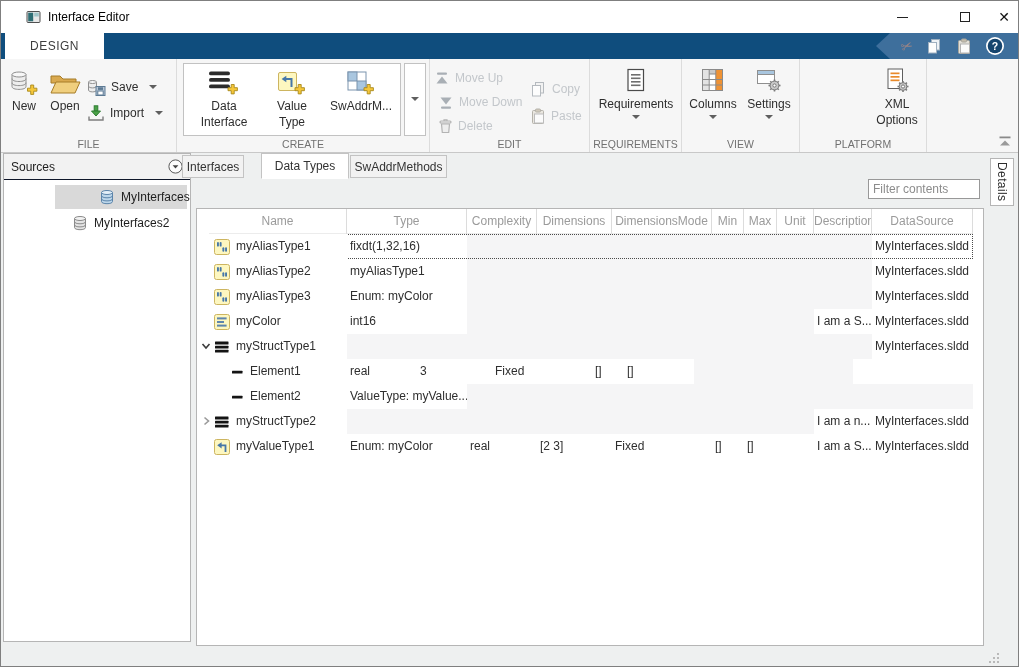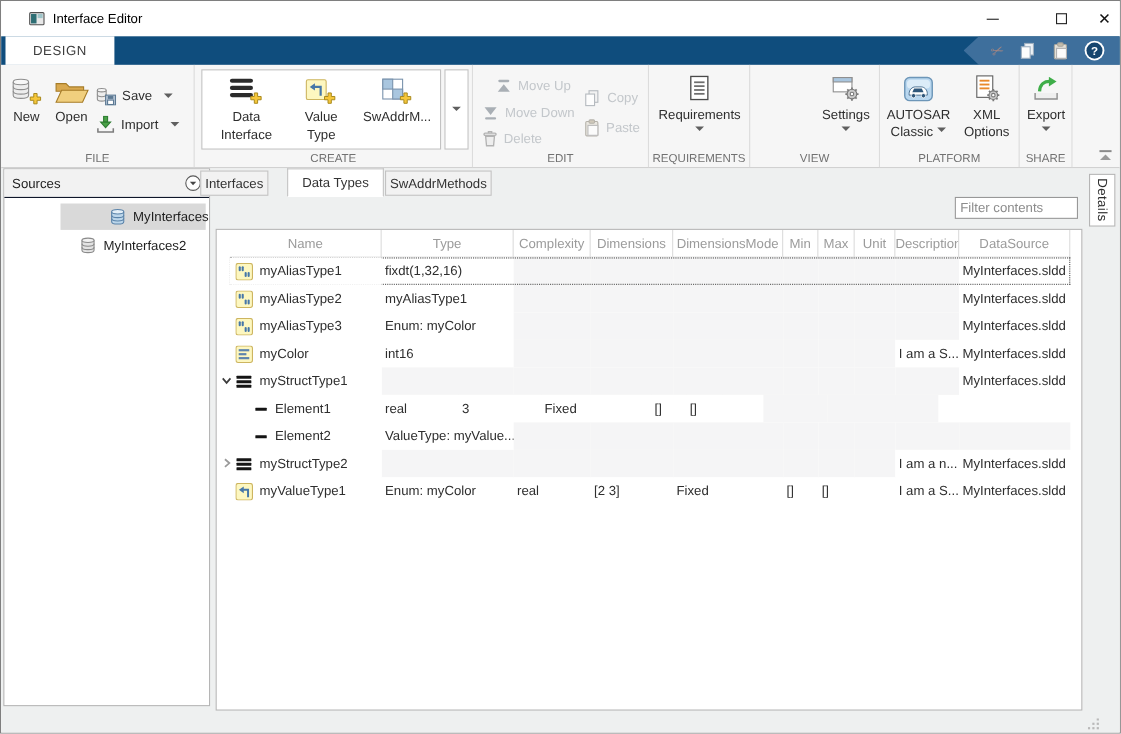--- a/index.html
+++ b/index.html
@@ -247,21 +247,21 @@
           <span class="lbl">SwAddrM...</span>
         </div>
       </div>
       <div class="create-caret">
           <span class="crt"></span>
         </div>
       <div class="sec-label">CREATE</div>
     </div>
 
     <div class="tb-section" style="left:429px;width:160px">
-      <div class="smallbtn dis" style="left:20px;top:9px">
+      <div class="smallbtn dis" style="left:4px;top:9px">
         <span>
             <svg width="16" height="15" viewBox="0 0 16 15">
               <g fill="#a9afb5">
                 <rect x="3" y="1.5" width="10" height="2.2" rx="1"></rect>
                 <path d="M8 5.5 L2.5 12.5 h11 z"></path>
               </g>
             </svg>
           </span>
         <span class="lbl">Move Up</span>
       </div>
@@ -323,20 +323,34 @@
               </g>
             </svg>
           </span>
         <span class="lbl">Requirements</span>
         <span class="crt"></span>
       </div>
       <div class="sec-label">REQUIREMENTS</div>
     </div>
 
     <div class="tb-section" style="left:681px;width:118px">
+      <div class="bigbtn" style="left:4px;width:54px">
+        <span class="iconbox" style="height:30px">
+            <svg width="28" height="28" viewBox="0 0 28 28">
+              <rect x="3.5" y="2.5" width="20" height="21" fill="#fff" stroke="#8a8a8a"></rect>
+              <rect x="3.5" y="2.5" width="20" height="4.5" fill="#c9c9c9" stroke="#8a8a8a"></rect>
+              <rect x="16.8" y="2.5" width="6.7" height="21" fill="#ef9234" stroke="#8a8a8a"></rect>
+              <rect x="3.5" y="2.5" width="6.7" height="21" fill="#e3e3e3" stroke="#8a8a8a"></rect>
+              <line x1="3.5" y1="12.5" x2="23.5" y2="12.5" stroke="#8a8a8a"></line>
+              <line x1="3.5" y1="18" x2="23.5" y2="18" stroke="#8a8a8a"></line>
+            </svg>
+          </span>
+        <span class="lbl">Columns</span>
+        <span class="crt"></span>
+      </div>
       <div class="bigbtn" style="left:62px;width:50px">
         <span class="iconbox" style="height:30px">
             <svg width="28" height="28" viewBox="0 0 28 28">
               <rect x="2.5" y="3.5" width="17" height="13" fill="#fff" stroke="#8f8f8f"></rect>
               <rect x="2.5" y="3.5" width="17" height="4" fill="#a9c6df" stroke="#8f8f8f"></rect>
               <g stroke="#7a7a7a" stroke-width="1.6">
                 <line x1="19.5" y1="12.5" x2="19.5" y2="24.5" transform="rotate(0 19.5 18.5)"></line>
                 <line x1="19.5" y1="12.5" x2="19.5" y2="24.5" transform="rotate(45 19.5 18.5)"></line>
                 <line x1="19.5" y1="12.5" x2="19.5" y2="24.5" transform="rotate(90 19.5 18.5)"></line>
                 <line x1="19.5" y1="12.5" x2="19.5" y2="24.5" transform="rotate(135 19.5 18.5)"></line>
@@ -345,37 +359,20 @@
               <circle cx="19.5" cy="18.5" r="1.6" fill="#fff" stroke="#7a7a7a"></circle>
             </svg>
           </span>
         <span class="lbl">Settings</span>
         <span class="crt"></span>
       </div>
       <div class="sec-label">VIEW</div>
     </div>
 
     <div class="tb-section" style="left:799px;width:127px">
-      <div class="bigbtn" style="left:2px;width:66px">
-        <span class="iconbox" style="height:30px">
-            <svg width="28" height="26" viewBox="0 0 28 26">
-              <rect x="1.5" y="1.5" width="25" height="21" rx="4.5" fill="#b9d7ef" stroke="#6d96b8" stroke-width="1.3"></rect>
-              <rect x="3.5" y="3.5" width="21" height="8" rx="3.5" fill="#dcecf8"></rect>
-              <path d="M5.5 16 c0-3.4 2.8-6 5.5-6 h5.5 c2.8 0 5.5 2.6 5.5 6 v1.5 h-16.5 z" fill="#fff" stroke="#3f6587" stroke-width="0.8"></path>
-              <path d="M10 11.5 h7 l1.6 3.4 h-10.2 z" fill="#2f577a"></path>
-              <circle cx="9.5" cy="18" r="2" fill="#2f577a" stroke="#fff" stroke-width="0.7"></circle>
-              <circle cx="18.5" cy="18" r="2" fill="#2f577a" stroke="#fff" stroke-width="0.7"></circle>
-            </svg>
-          </span>
-        <span class="lbl">AUTOSAR</span>
-        <span class="autosar-line2">
-          <span class="lbl">Classic</span>
-          <span class="crt" style="margin-top:0"></span>
-        </span>
-      </div>
       <div class="bigbtn" style="left:72px;width:50px">
         <span class="iconbox" style="height:30px">
             <svg width="28" height="28" viewBox="0 0 28 28">
               <rect x="5" y="2" width="14.5" height="19.5" fill="#fff" stroke="#5f5f5f"></rect>
               <g fill="#e98a2b">
                 <rect x="7.5" y="5.5" width="9" height="1.7"></rect>
                 <rect x="7.5" y="9" width="9" height="1.7"></rect>
                 <rect x="7.5" y="12.5" width="9" height="1.7"></rect>
               </g>
               <g stroke="#7a7a7a" stroke-width="1.6">
@@ -387,34 +384,20 @@
               <circle cx="20" cy="19.5" r="3.9" fill="#c9c9c9" stroke="#7a7a7a"></circle>
               <circle cx="20" cy="19.5" r="1.6" fill="#fff" stroke="#7a7a7a"></circle>
             </svg>
           </span>
         <span class="lbl">XML</span>
         <span class="lbl">Options</span>
       </div>
       <div class="sec-label">PLATFORM</div>
     </div>
 
-    <div class="tb-section" style="left:926px;width:48px">
-      <div class="bigbtn" style="left:2px;width:44px">
-        <span class="iconbox" style="height:30px">
-            <svg width="28" height="28" viewBox="0 0 28 28">
-              <path d="M4 17.5 v5.5 h20 v-5.5" fill="#efefef" stroke="#8f8f8f" stroke-width="1.3"></path>
-              <path d="M8 16 C 8.5 9 13 7 17 7" fill="none" stroke="#3fae49" stroke-width="3"></path>
-              <path d="M16.5 2.8 L23.5 7.2 L16.5 11.6 z" fill="#3fae49"></path>
-            </svg>
-          </span>
-        <span class="lbl">Export</span>
-        <span class="crt"></span>
-      </div>
-      <div class="sec-label">SHARE</div>
-    </div>
 
     <div class="tb-section last" style="left:974px;width:45px">
       <div class="collapse-btn">
         <span>
             <svg width="16" height="13" viewBox="0 0 16 13">
               <rect x="2.5" y="1.5" width="11" height="1.8" fill="#8a8a8a"></rect>
               <path d="M8 5.5 L3 10.5 h10 z" fill="#9a9a9a"></path>
             </svg>
           </span>
       </div>

